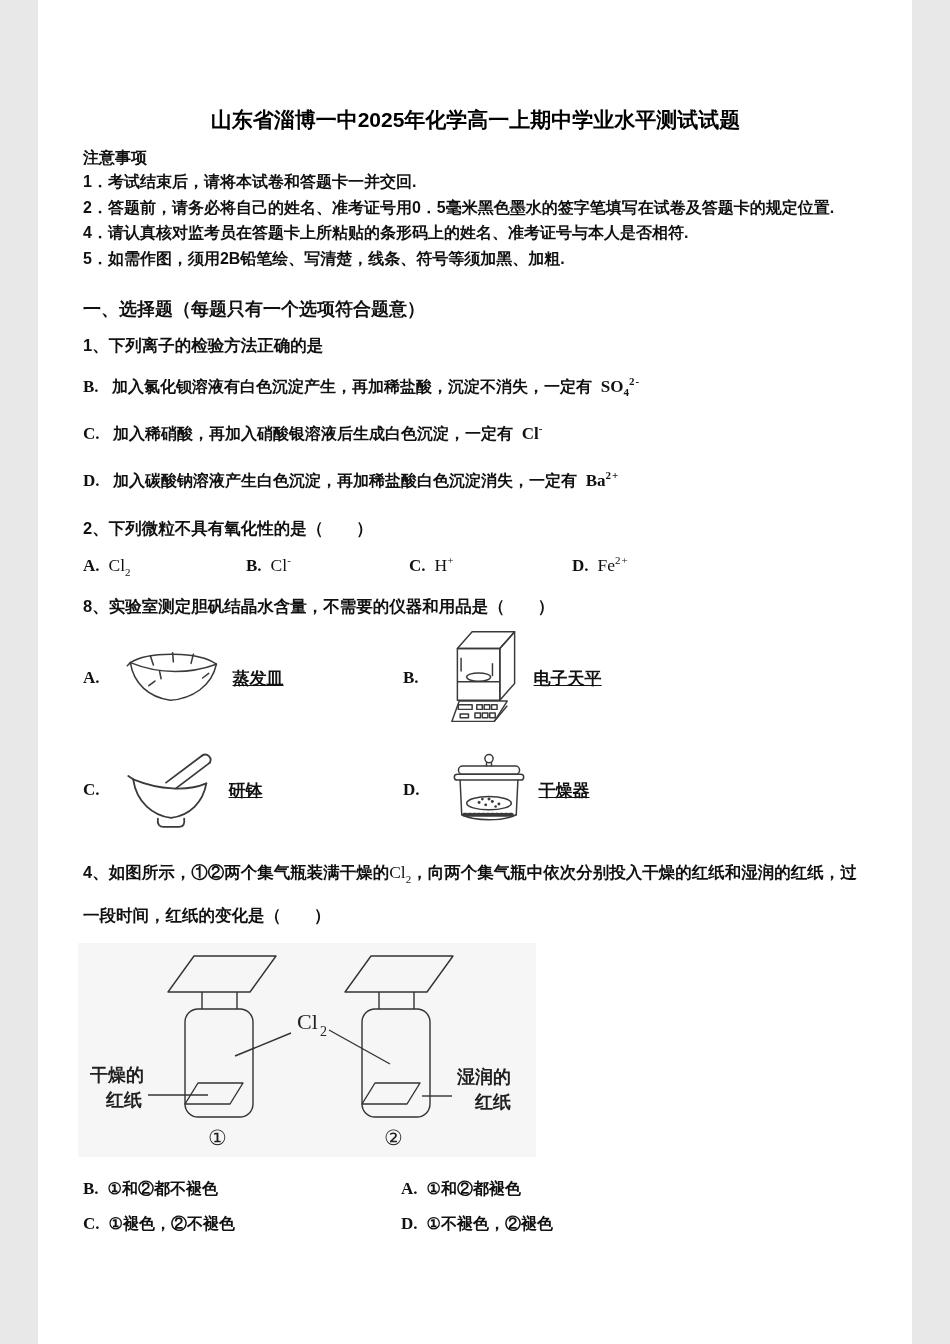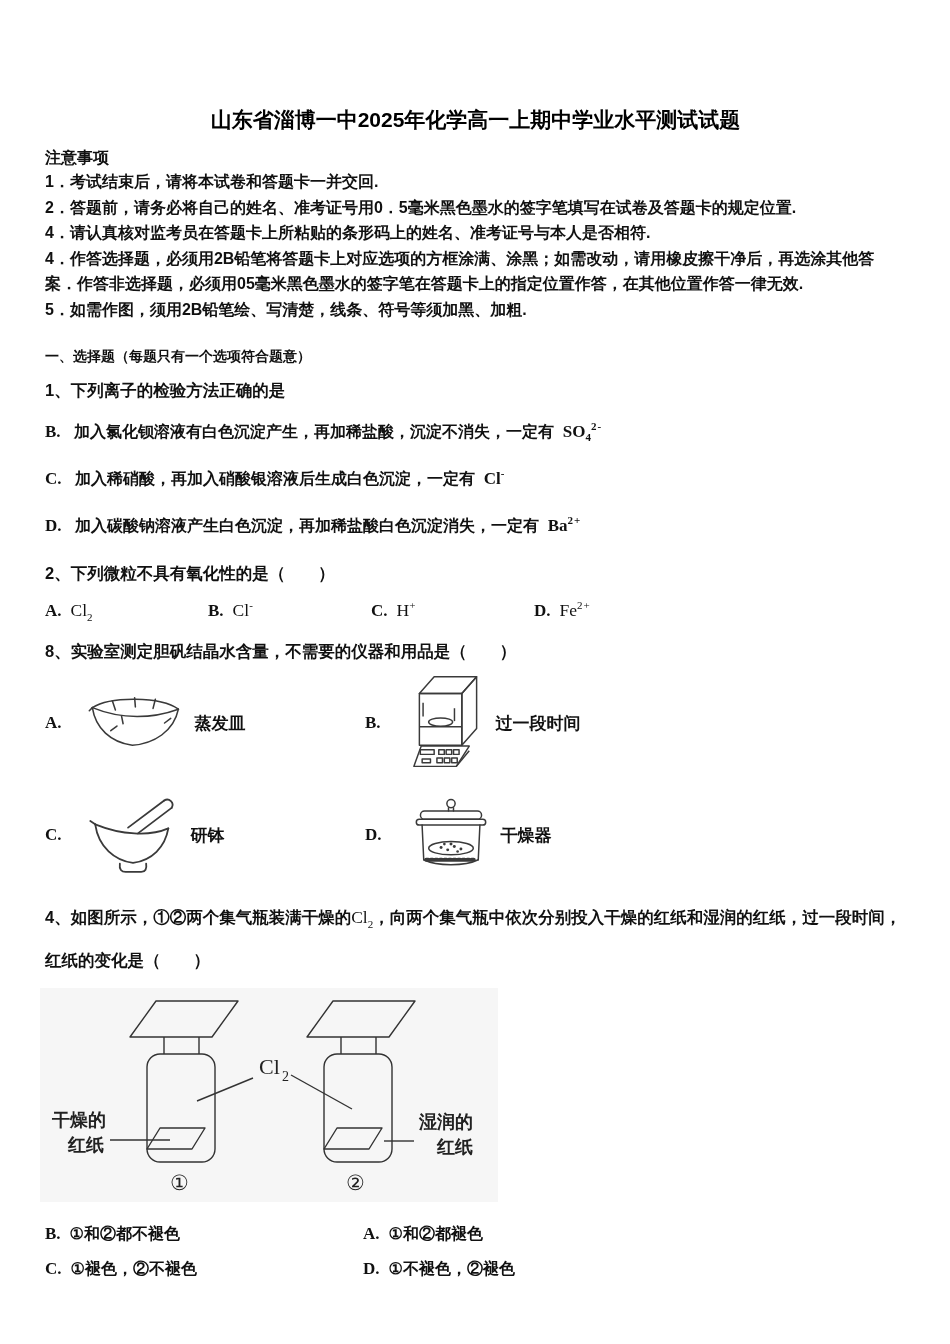--- a/index.html
+++ b/index.html
@@ -1,58 +1,57 @@
 <!DOCTYPE html>
 <html><head>
 <meta charset="utf-8">
 <style>
   html,body{margin:0;padding:0;background:#e8e8e8;}
-  .page{position:relative;width:950px;height:1344px;margin:0 auto;background:#ffffff;
+  .page{position:relative;width:874px;height:1344px;margin:0 auto;background:#ffffff;
         font-family:"Liberation Sans",sans-serif;color:#111;overflow:hidden;}
   .content{padding:0 44px 0 45px;}
   .title{font-size:21px;font-weight:700;text-align:center;margin:0;padding-top:106px;color:#000;}
   .notice-head{margin-top:14px;font-size:16px;font-weight:600;}
   .notice p{margin:0;font-size:16px;line-height:25.5px;font-weight:600;}
-  .sec-heading{margin-top:26px;font-size:14px;font-weight:700;}
+  .sec-heading{margin-top:26px;font-size:18px;font-weight:700;}
   .stem{margin:0;margin-top:12px;font-size:16.5px;font-weight:600;line-height:24px;}
   .q4stem{margin-top:16px;line-height:36px;}
   .optline{margin:0;margin-top:13px;font-size:16px;font-weight:600;line-height:23px;}
   .optletter{font-family:"Liberation Serif",serif;font-weight:700;font-size:17px;margin-right:9px;}
   .formula{font-family:"Liberation Serif",serif;font-weight:700;font-size:17px;white-space:nowrap;}
   .formula sub{font-size:11px;}
   .formula sup{font-size:11px;letter-spacing:1px;}
   .formula.light{font-weight:400;font-size:17.5px;}
   .optrow{display:flex;margin-top:14px;}
   .optrow .cell{font-size:16px;font-weight:600;}
   .q2row .cell{width:163px;}
   .q4row .cell{width:318px;}
   .q3-row{display:flex;align-items:center;}
   .q3-cell{display:flex;align-items:center;width:320px;}
   .inst-fig{display:inline-flex;align-items:center;justify-content:center;margin:0 12px 0 16px;}
-  .inst-name{font-size:17px;font-weight:600;}
+  .inst-name{font-size:17px;font-weight:600;text-decoration:underline;}
   .figure-box{position:relative;margin-top:10px;margin-left:-5px;width:458px;height:214px;background:#f6f6f6;}
   svg{display:block;}
   .figtext{font-size:18px;font-weight:600;fill:#222;font-family:"Liberation Sans",sans-serif;}
   .figchem{font-family:"Liberation Serif",serif;fill:#222;}
   .figtag{font-size:21px;fill:#222;}
 </style>
 </head>
 <body>
 
 <div class="page">
   <div class="content">
 
     <h1 class="title">山东省淄博一中2025年化学高一上期中学业水平测试试题</h1>
 
     <div class="notice">
       <div class="notice-head">注意事项</div>
       <p>1．考试结束后，请将本试卷和答题卡一并交回.</p>
       <p>2．答题前，请务必将自己的姓名、准考证号用0．5毫米黑色墨水的签字笔填写在试卷及答题卡的规定位置.</p>
       <p>4．请认真核对监考员在答题卡上所粘贴的条形码上的姓名、准考证号与本人是否相符.</p>
-      <p>4．作答选择题，必须用2B铅笔将答题卡上对应选项的方框涂满、涂黑；如需改动，请用橡皮擦干净后，再选涂其他答案．作答非选择题，必须用05毫米黑色墨水的签字笔在答题卡上的指定位置作答，在其他位置作答一律无效.</p>
       <p>5．如需作图，须用2B铅笔绘、写清楚，线条、符号等须加黑、加粗.</p>
     </div>
 
     <div class="sec-heading">一、选择题（每题只有一个选项符合题意）</div>
 
     <p class="stem">1、下列离子的检验方法正确的是</p>
     <p class="optline">
       <span class="optletter">B.</span>
       <span>加入氯化钡溶液有白色沉淀产生，再加稀盐酸，沉淀不消失，一定有</span>
       <span class="formula">&nbsp;<span>SO</span><sub>4</sub><sup>2-</sup></span>
@@ -121,21 +120,21 @@
             <rect x="9" y="83" width="15" height="5"></rect>
             <rect x="29" y="83" width="6" height="5"></rect>
               <rect x="37" y="83" width="6" height="5"></rect>
               <rect x="45" y="83" width="6" height="5"></rect>
             <rect x="27" y="92" width="6" height="5"></rect>
               <rect x="35" y="92" width="6" height="5"></rect>
               <rect x="43" y="92" width="6" height="5"></rect>
             <rect x="11" y="93" width="9" height="4"></rect>
           </svg>
         </span>
-        <span class="inst-name">过一段时间</span>
+        <span class="inst-name">电子天平</span>
       </div>
     </div>
 
     <div class="q3-row" style="margin-top:8px;height:96px;">
       <div class="q3-cell">
         <span class="optletter">C.</span>
         <span class="inst-fig">
           <svg width="92" height="84" viewBox="0 0 112 98" fill="none" stroke="#3a3a3a" stroke-width="2.2" stroke-linecap="round">
             <path d="M94,7 L50,40"></path>
             <path d="M103,16 L62,47"></path>

